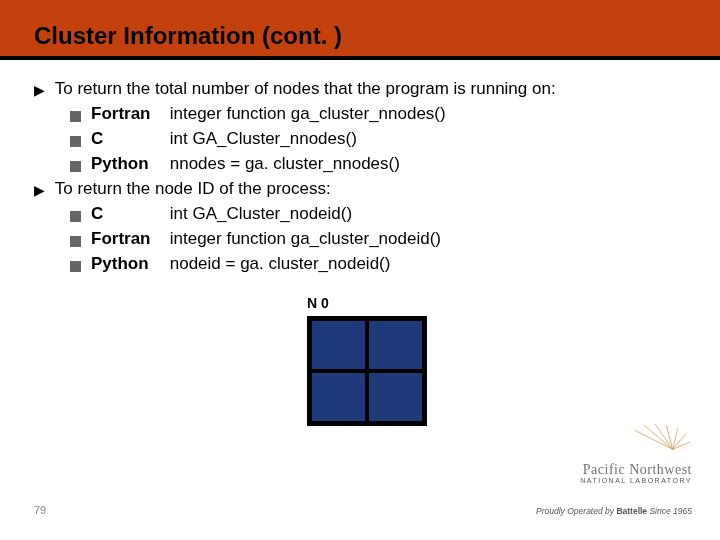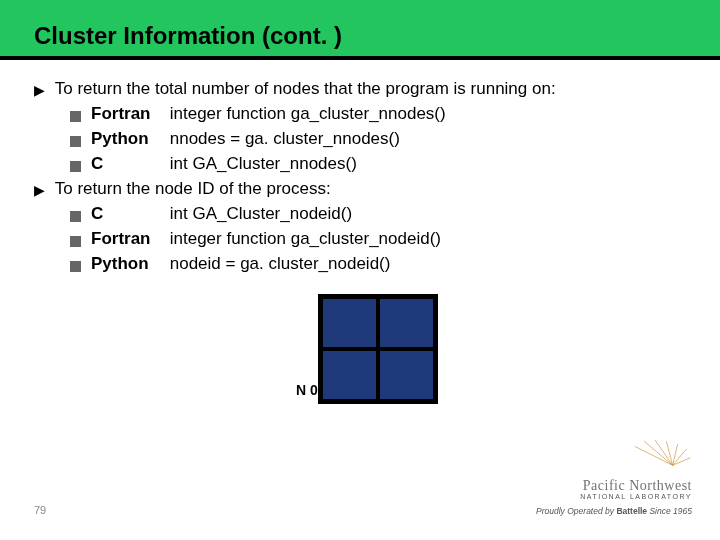--- a/index.html
+++ b/index.html
@@ -1,37 +1,37 @@
 <!DOCTYPE html>
 <html><head>
 <meta charset="utf-8">
 <style>
   * { margin: 0; padding: 0; box-sizing: border-box; }
   html, body { width: 720px; height: 540px; font-family: Arial, Helvetica, sans-serif; background: #fff; overflow: hidden; }
   .slide { position: relative; width: 720px; height: 540px; }
-  .title-bar { background: #22c55e; height: 56px; display: flex; align-items: flex-end; padding: 0 0 6px 34px; }
+  .title-bar { background: #c2410c; height: 56px; display: flex; align-items: flex-end; padding: 0 0 6px 34px; }
   .title { color: #000; font-size: 24px; font-weight: bold; }
   .underline { height: 4px; background: #000; width: 100%; }
   .content { padding: 18px 20px 0 34px; font-size: 17px; color: #000; line-height: 1.35; }
   .b1 { display: flex; align-items: flex-start; margin-bottom: 2px; }
   .b1 .marker { font-size: 14px; margin-right: 10px; margin-top: 3px; }
   .b2 { display: flex; align-items: center; margin-left: 36px; margin-bottom: 2px; }
   .b2 .marker { width: 11px; height: 11px; background: #666; margin-top: 5px; margin-right: 10px; flex: none; }
   .lang { font-weight: bold; display: inline-block; min-width: 74px; }
   .diagram { display: flex; gap: 56px; justify-content: center; margin-top: 18px; }
-  .node { display: flex; flex-direction: row; align-items: flex-end; }
+  .node { display: flex; flex-direction: column; align-items: flex-start; }
   .node-label { font-size: 14px; font-weight: bold; margin-bottom: 4px; }
   .grid { width: 120px; height: 110px; border: 3px solid #000; display: grid; grid-template-columns: 1fr 1fr; grid-template-rows: 1fr 1fr; }
   .cell { background: #1f3a7a; border: 2px solid #000; }
   .footer { position: absolute; bottom: 24px; right: 28px; text-align: right; font-size: 9px; color: #444; }
   .logo { display: flex; flex-direction: column; align-items: flex-end; }
   .logo-star { width: 64px; height: 38px; }
   .lab { font-family: "Times New Roman", serif; font-size: 14px; color: #737373; letter-spacing: 0.5px; }
   .natlab { font-size: 7px; letter-spacing: 1.5px; color: #555; margin-top: -1px; }
-  .tagline { font-size: 8.5px; font-style: italic; color: #555; margin-top: 6px; }
+  .tagline { font-size: 8.5px; font-style: italic; color: #555; margin-top: 22px; }
   .tagline .b { font-weight: bold; font-style: normal; }
   .pagenum { position: absolute; bottom: 24px; left: 10px; font-size: 11px; color: #888; margin-left: 24px; }
 </style>
 </head>
 <body>
 
 <div class="slide">
 
   <div class="title-bar">
     <div class="title">Cluster Information (cont. )</div>
@@ -43,25 +43,25 @@
     <div class="b1">
       <span class="marker">▶</span>
       <span>To return the total number of nodes that the program is running on:</span>
     </div>
     <div class="b2">
       <span class="marker"></span>
       <span><span class="lang">Fortran</span> <span>integer function ga_cluster_nnodes()</span></span>
     </div>
     <div class="b2">
       <span class="marker"></span>
-      <span><span class="lang">Python</span> <span>nnodes = ga. cluster_nnodes()</span></span>
+      <span><span class="lang">C</span> <span>int GA_Cluster_nnodes()</span></span>
     </div>
     <div class="b2">
       <span class="marker"></span>
-      <span><span class="lang">C</span> <span>int GA_Cluster_nnodes()</span></span>
+      <span><span class="lang">Python</span> <span>nnodes = ga. cluster_nnodes()</span></span>
     </div>
 
     <div class="b1">
       <span class="marker">▶</span>
       <span>To return the node ID of the process:</span>
     </div>
     <div class="b2">
       <span class="marker"></span>
       <span><span class="lang">C</span> <span>int GA_Cluster_nodeid()</span></span>
     </div>

